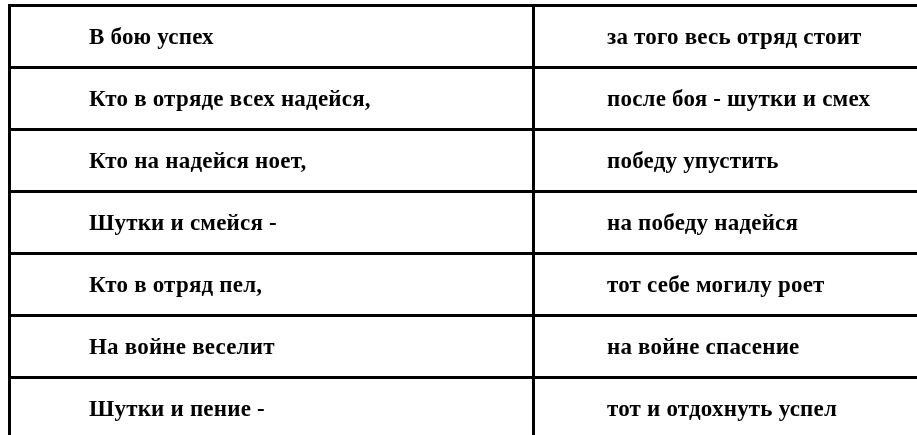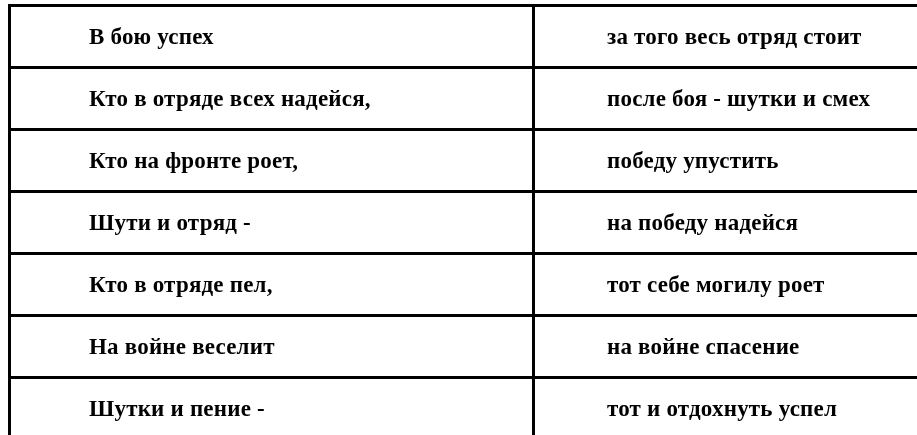--- a/index.html
+++ b/index.html
@@ -57,29 +57,29 @@
     <tbody>
       <tr>
         <td class="col-left">В бою успех</td>
         <td class="col-right">за того весь отряд стоит</td>
       </tr>
       <tr>
         <td class="col-left">Кто в отряде всех надейся,</td>
         <td class="col-right">после боя - шутки и смех</td>
       </tr>
       <tr>
-        <td class="col-left">Кто на фронте роет,</td>
+        <td class="col-left">Кто на надейся ноет,</td>
         <td class="col-right">победу упустить</td>
       </tr>
       <tr>
-        <td class="col-left">Шути и отряд -</td>
+        <td class="col-left">Шутки и смейся -</td>
         <td class="col-right">на победу надейся</td>
       </tr>
       <tr>
-        <td class="col-left">Кто в отряде пел,</td>
+        <td class="col-left">Кто в отряд пел,</td>
         <td class="col-right">тот себе могилу роет</td>
       </tr>
       <tr>
         <td class="col-left">На войне веселит</td>
         <td class="col-right">на войне спасение</td>
       </tr>
       <tr>
         <td class="col-left">Шутки и пение -</td>
         <td class="col-right">тот и отдохнуть успел</td>
       </tr>

